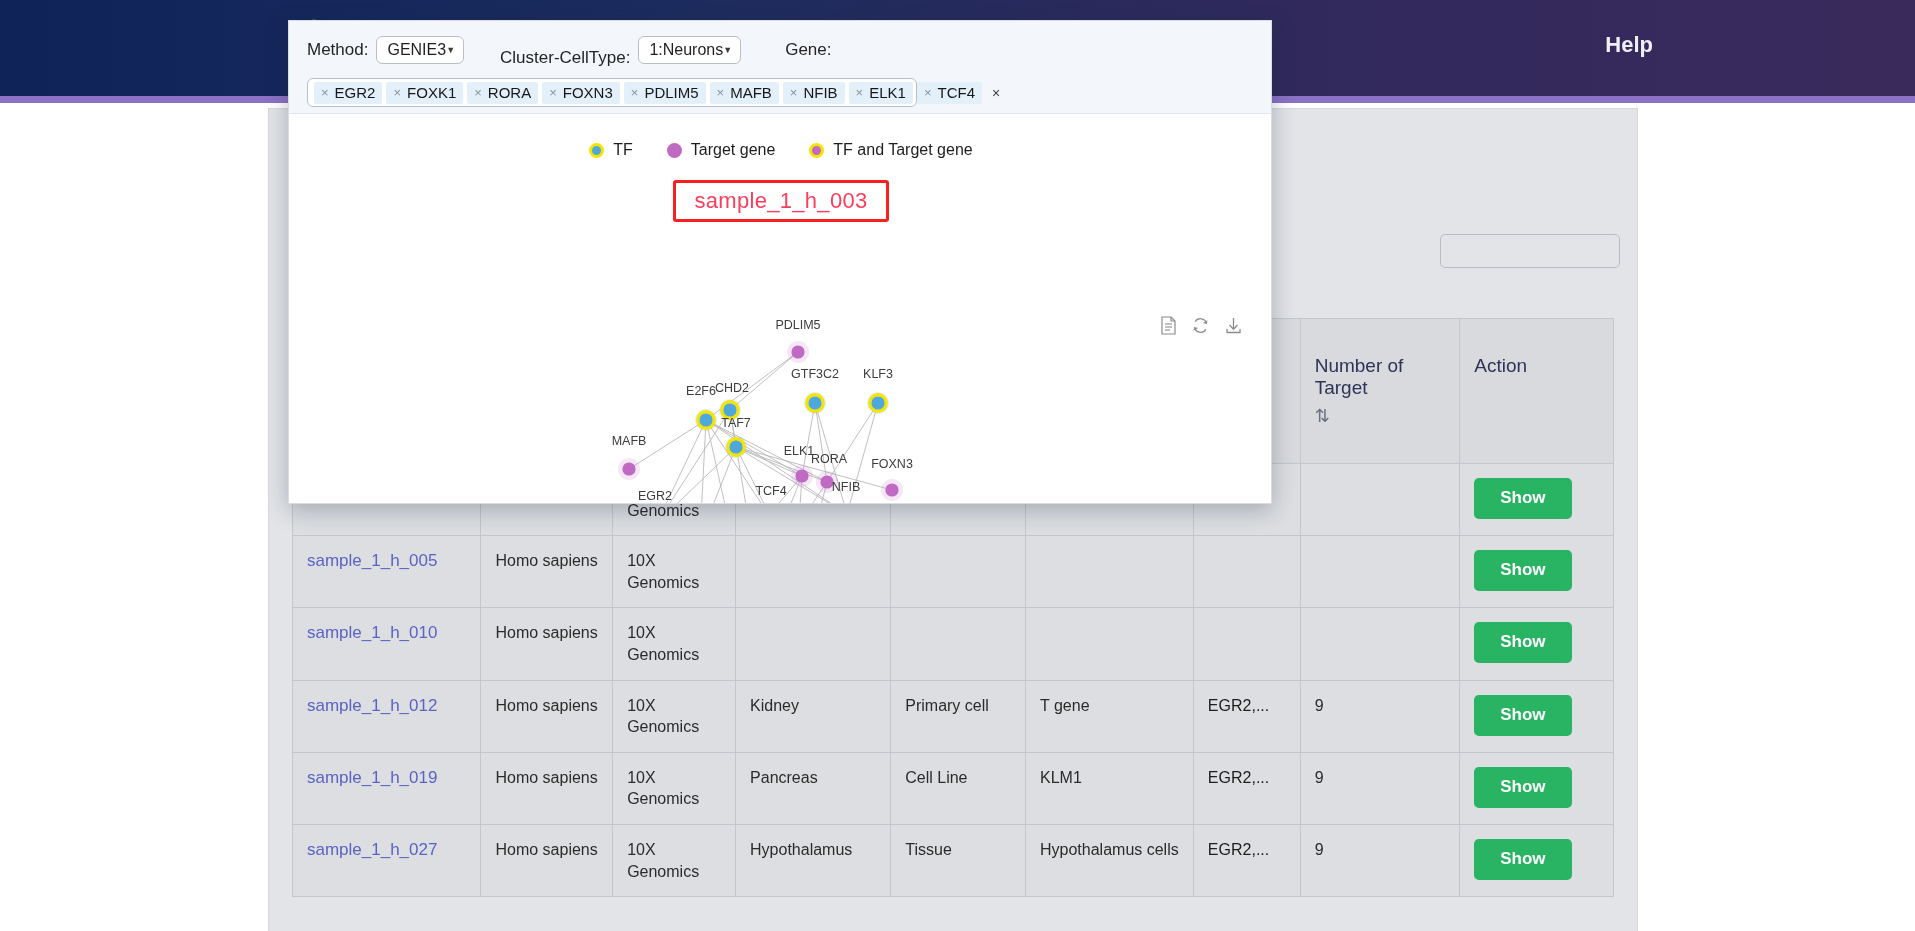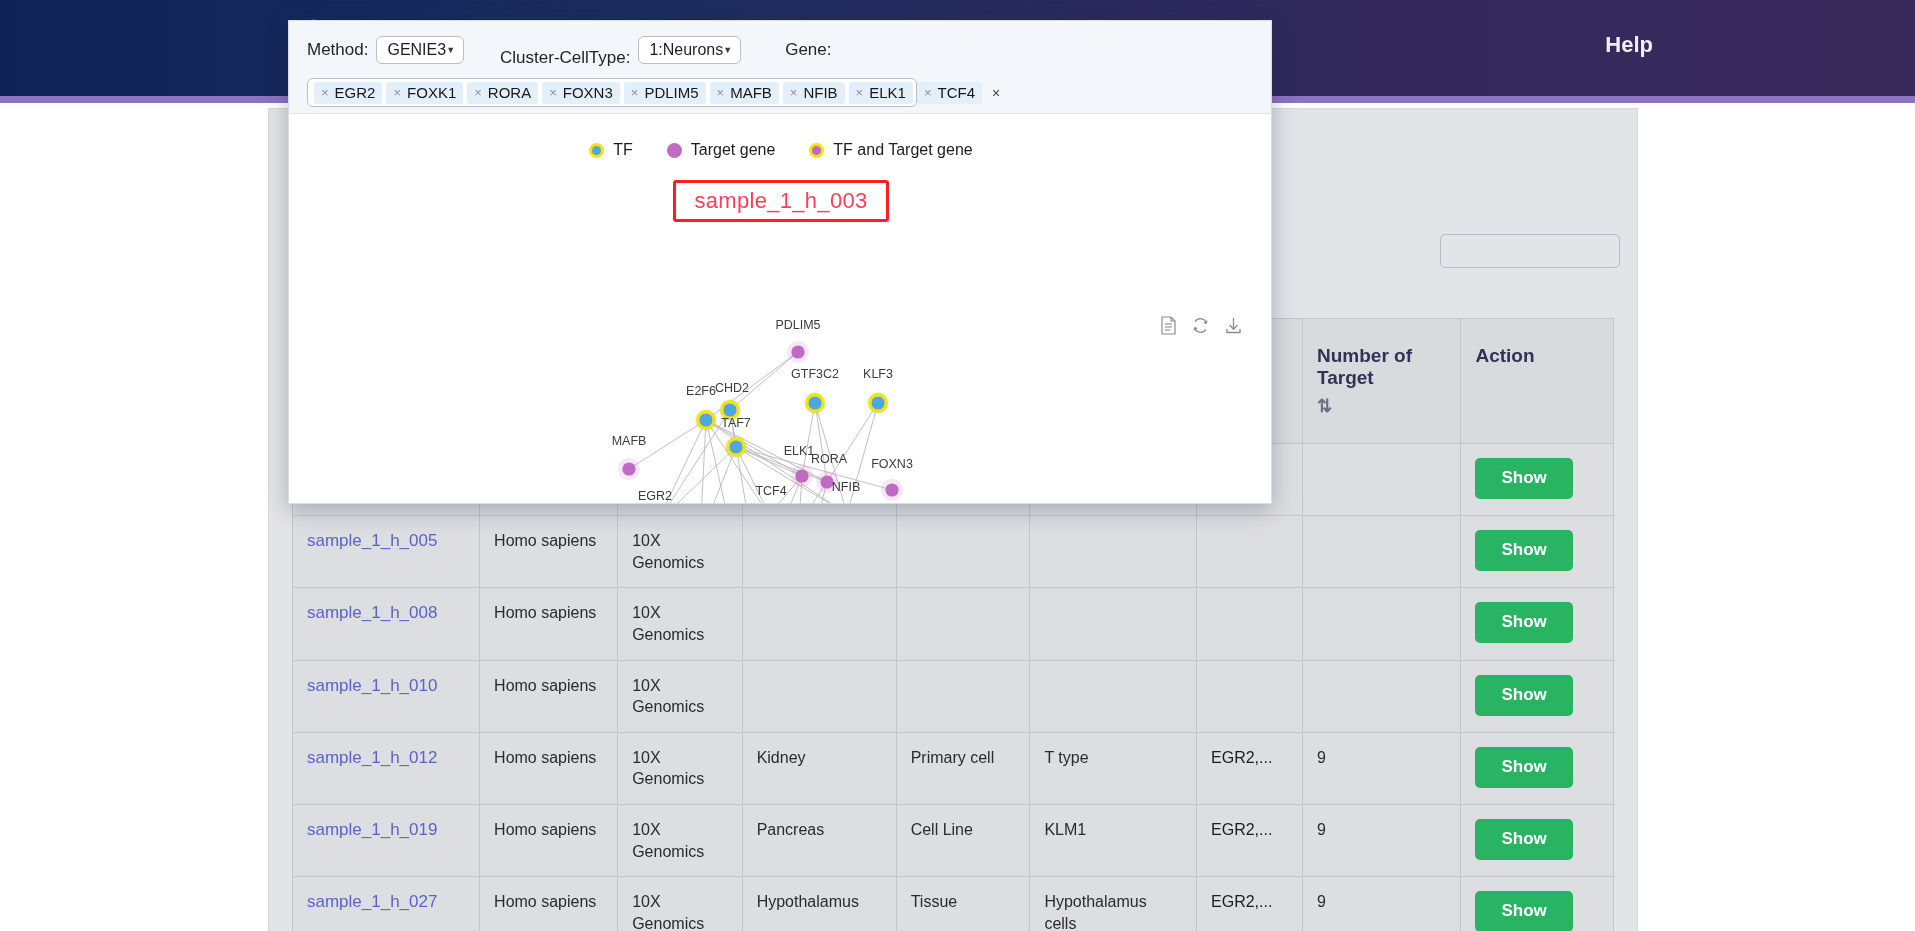--- a/index.html
+++ b/index.html
@@ -47,22 +47,22 @@
   }
   .tree-icon { position: absolute; left: 292px; top: 262px; width: 34px; height: 34px; }
   .search-box {
     position: absolute; right: 295px; top: 234px; width: 180px; height: 34px;
     border: 1px solid #b7bcc4; border-radius: 5px; background: #e2e4e7;
   }
 
   
   .tbl { position: absolute; left: 292px; top: 318px; width: 1322px; border-collapse: collapse; }
   .tbl th {
-    background: #d8dadd; color: #2f3358; font-size: 19px; font-weight: bold;
-    text-align: left; padding: 26px 14px; border: 1px solid #c3c6ca;
+    background: #d8dadd; color: #2f3358; font-size: 19px; font-weight: normal;
+    text-align: left; padding: 36px 14px; border: 1px solid #c3c6ca;
     vertical-align: top;
   }
   .tbl td {
     background: #dcdee1; color: #2b2b2b; font-size: 16px;
     padding: 14px 14px; border: 1px solid #c3c6ca; vertical-align: top;
     line-height: 1.35;
   }
   .tbl td.samp a { color: #5b63c4; text-decoration: none; font-size: 17px; }
   .tbl td.gene { color: #1d1d1d; }
   .sort-ico { display: block; color: #6b7280; font-size: 18px; margin-top: 6px; }
@@ -229,48 +229,37 @@
           <td>Homo sapiens</td>
           <td>10X Genomics</td>
           <td></td>
           <td></td>
           <td></td>
           <td class="gene"></td>
           <td></td>
           <td><span class="show-btn">Show</span></td>
         </tr>
         <tr>
-          <td class="samp"><a>sample_1_h_008</a></td>
-          <td>Homo sapiens</td>
-          <td>10X Genomics</td>
-          <td></td>
-          <td></td>
-          <td></td>
-          <td class="gene"></td>
-          <td></td>
-          <td><span class="show-btn">Show</span></td>
-        </tr>
-        <tr>
           <td class="samp"><a>sample_1_h_010</a></td>
           <td>Homo sapiens</td>
           <td>10X Genomics</td>
           <td></td>
           <td></td>
           <td></td>
           <td class="gene"></td>
           <td></td>
           <td><span class="show-btn">Show</span></td>
         </tr>
         <tr>
           <td class="samp"><a>sample_1_h_012</a></td>
           <td>Homo sapiens</td>
           <td>10X Genomics</td>
           <td>Kidney</td>
           <td>Primary cell</td>
-          <td>T type</td>
+          <td>T gene</td>
           <td class="gene">EGR2,...</td>
           <td>9</td>
           <td><span class="show-btn">Show</span></td>
         </tr>
         <tr>
           <td class="samp"><a>sample_1_h_019</a></td>
           <td>Homo sapiens</td>
           <td>10X Genomics</td>
           <td>Pancreas</td>
           <td>Cell Line</td>

